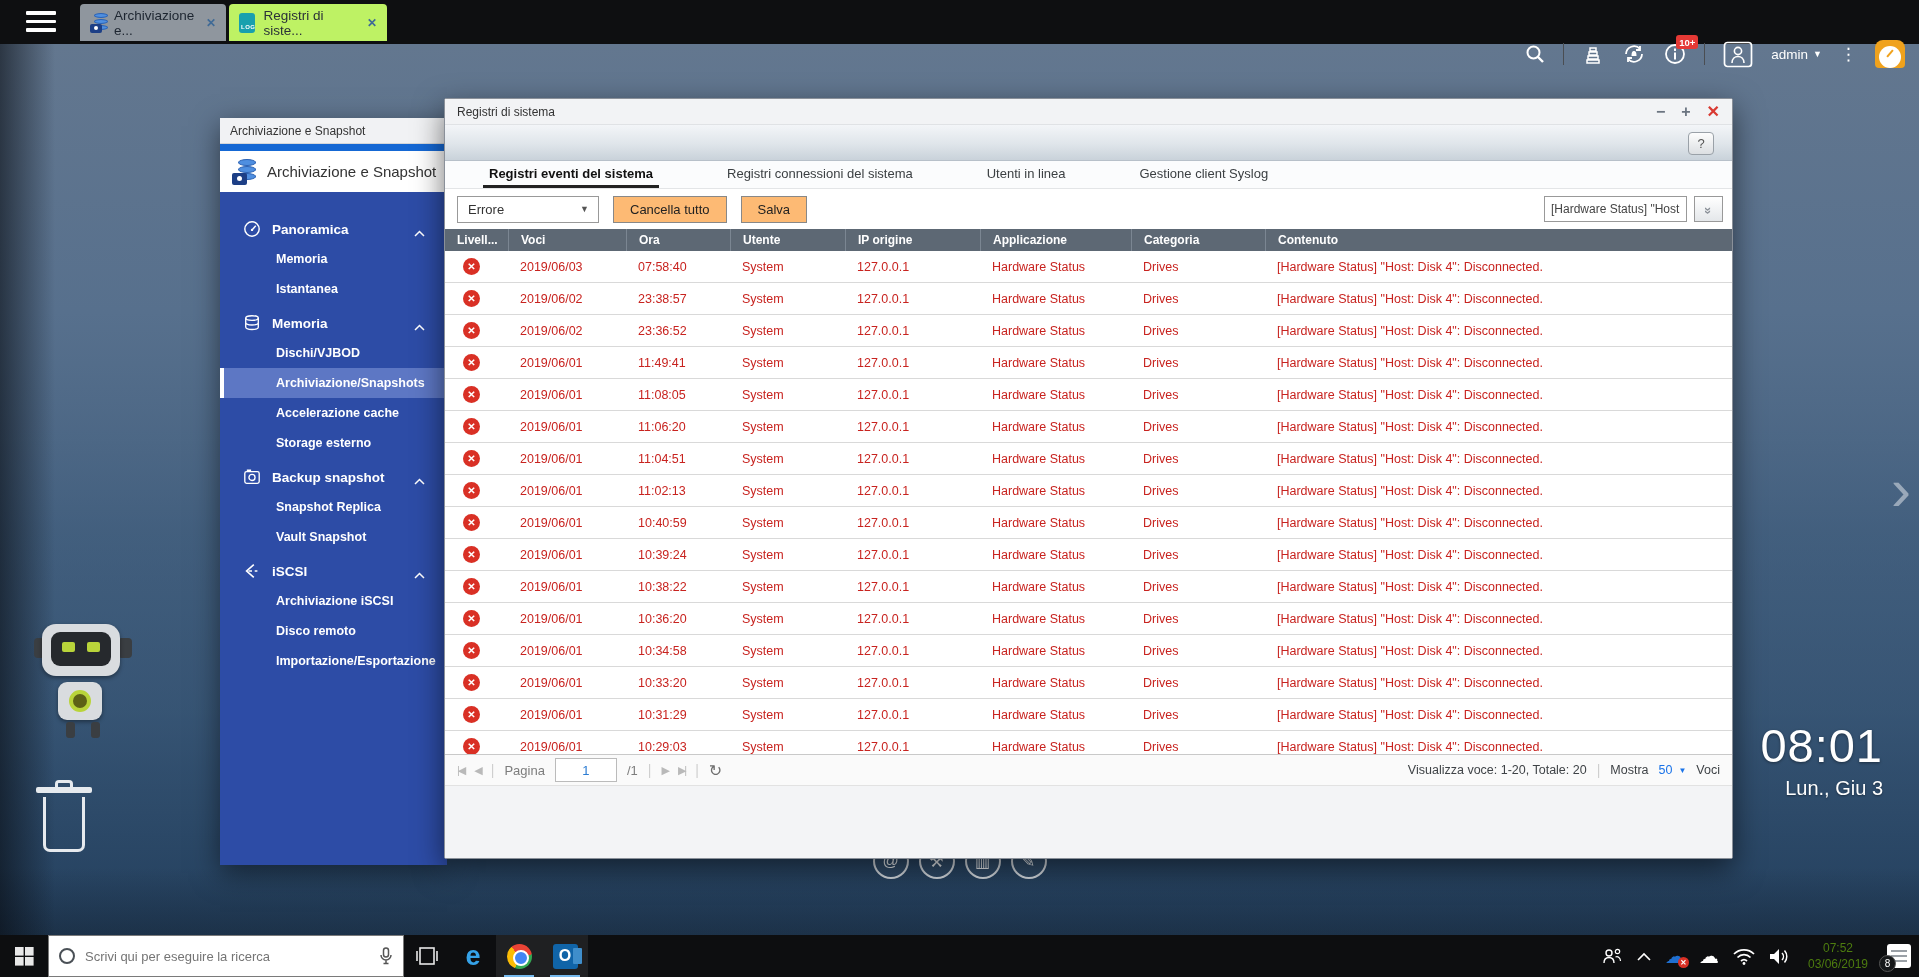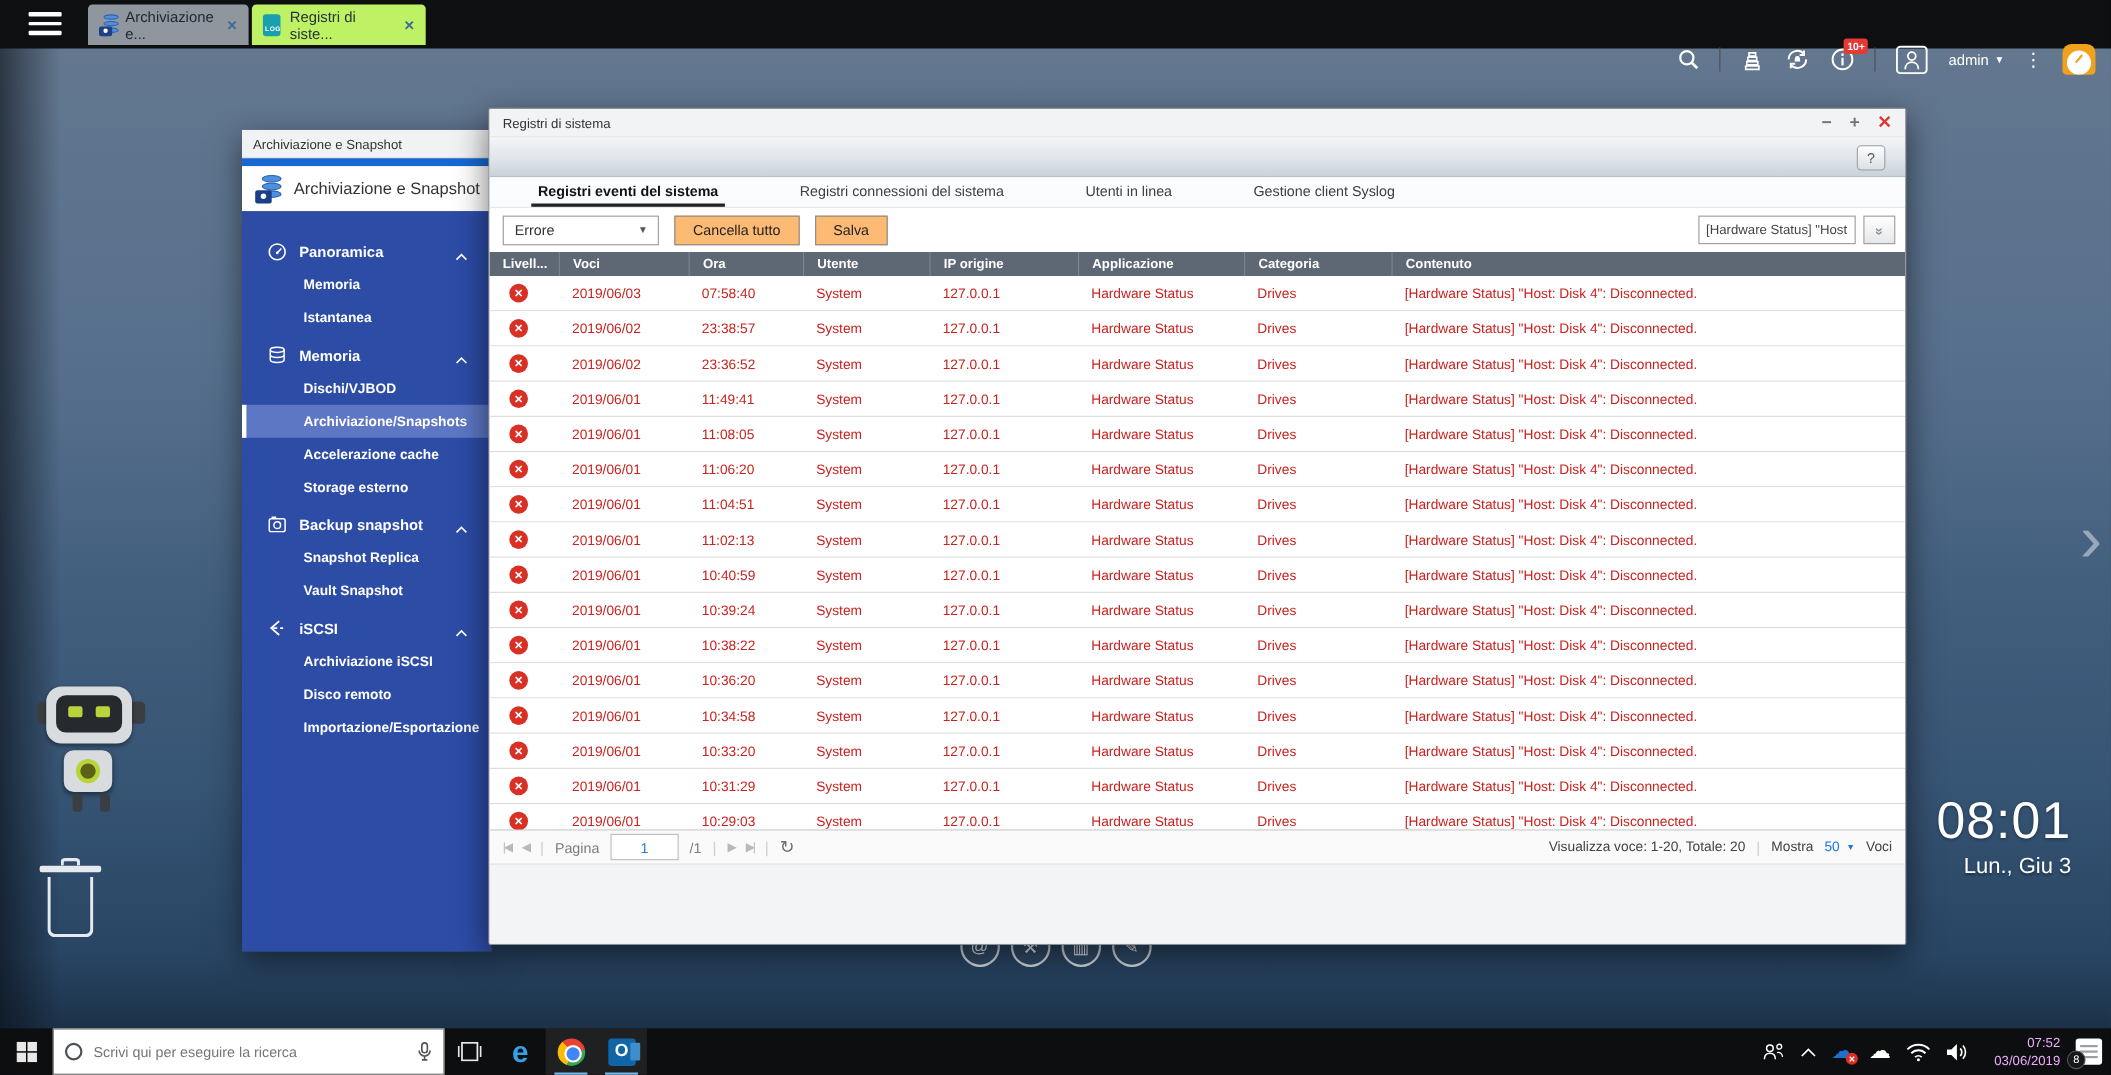--- a/index.html
+++ b/index.html
@@ -130,21 +130,21 @@
   .tb-app { width:46px; height:42px; display:flex; align-items:center; justify-content:center; cursor:pointer; position:relative; }
   .tb-app.open::after { content:""; position:absolute; bottom:0; left:8px; right:8px; height:2px; background:#76b9ed; }
   .tb-app.open { background:rgba(255,255,255,.08); }
   #edge-glyph { color:#35a2e8; font-size:27px; font-weight:bold; }
   #chrome-glyph { width:25px; height:25px; border-radius:50%; background:conic-gradient(from -40deg,#ea4335 0 120deg,#34a853 120deg 240deg,#fbbc05 240deg 360deg); position:relative; }
   #chrome-glyph::after { content:""; position:absolute; left:6.5px; top:6.5px; width:12px; height:12px; background:#4285f4; border:2.2px solid #fff; border-radius:50%; }
   #outlook-glyph { width:25px; height:25px; background:#1064a8; border-radius:3px; color:#fff; font-weight:bold; font-size:16px; display:flex; align-items:center; justify-content:center; position:relative; }
   #outlook-glyph i { position:absolute; right:-4px; top:4px; width:9px; height:16px; background:#3f8ecb; border-radius:1px; }
   #tray { margin-left:auto; display:flex; align-items:center; gap:14px; padding-right:8px; height:42px; }
   .tray-ic { color:#fff; display:flex; align-items:center; justify-content:center; cursor:pointer; position:relative; }
-  #tray-clock { color:#f0abfc; font-size:12px; text-align:right; line-height:1.35; cursor:default; min-width:70px; }
+  #tray-clock { color:#4d7c0f; font-size:12px; text-align:center; line-height:1.35; cursor:default; min-width:70px; }
   #notif-icon { width:24px; height:24px; background:#fff; border-radius:3px; position:relative; }
   #notif-icon i { position:absolute; left:4px; right:4px; height:2px; background:#9aa0a6; }
   #notif-badge { position:absolute; left:-8px; bottom:-4px; width:17px; height:17px; border-radius:50%; background:#16181a; border:1px solid #555; color:#fff; font-size:10px; display:flex; align-items:center; justify-content:center; }
   .cloud { font-size:20px; line-height:1; }
   #cloud-err { color:#1f6fd0; position:relative; }
   #cloud-err b { position:absolute; right:-4px; bottom:-2px; width:11px; height:11px; background:#d93025; border-radius:50%; color:#fff; font-size:7.5px; display:flex; align-items:center; justify-content:center; }
   #cloud-white { color:#fff; }
 </style>
 </head>
 <body>

